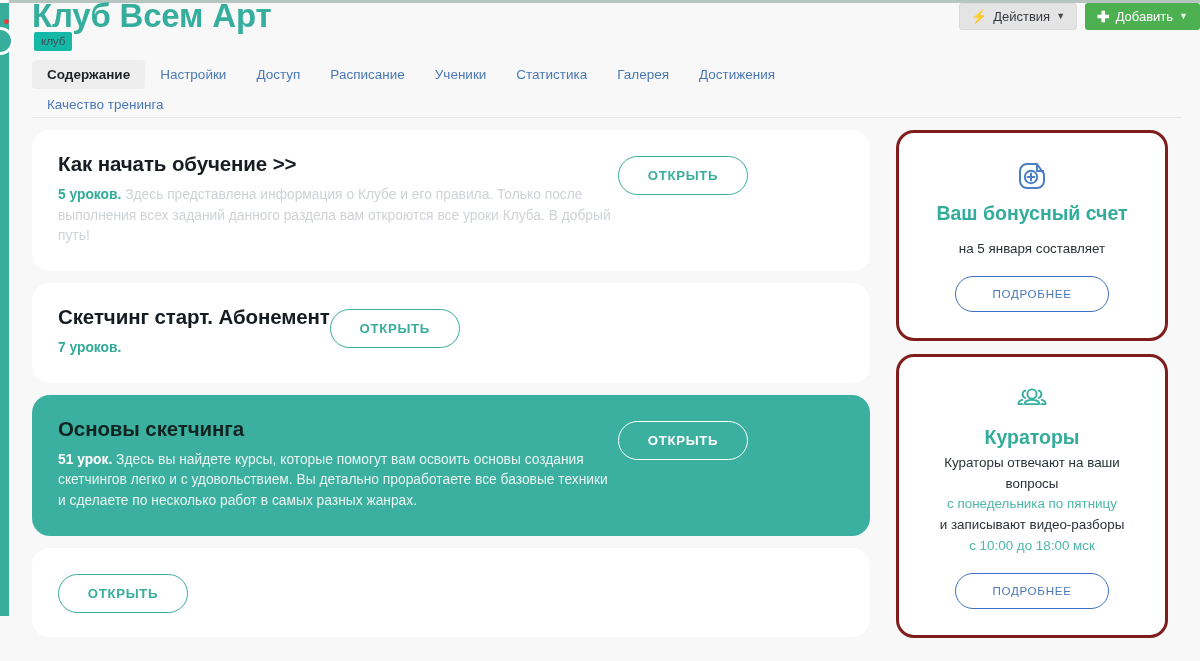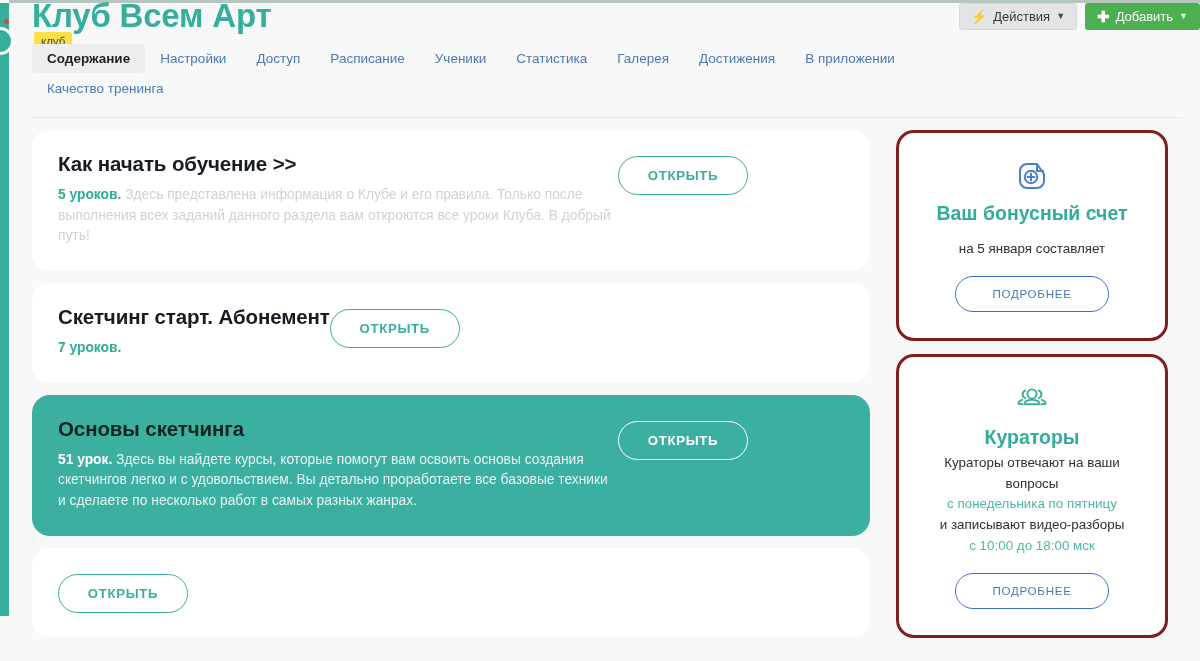--- a/index.html
+++ b/index.html
@@ -41,40 +41,40 @@
 
   
   .header { position: relative; height: 114px; }
   .page-title {
     position: absolute; left: 20px; top: -3px;
     font-size: 33px; font-weight: bold; color: #35ae9d;
     letter-spacing: -0.2px;
   }
   .badge-club {
     position: absolute; left: 22px; top: 32px;
-    background: #fde047; color: #3f4a56;
+    background: #14b8a6; color: #3f4a56;
     font-size: 11.5px; padding: 3px 7px 4px 7px; border-radius: 2px;
   }
 
   .hdr-actions { position: absolute; right: 0px; top: 3px; display: flex; gap: 8px; }
   .btn-actions, .btn-add {
     display: inline-flex; align-items: center; gap: 6px;
     height: 27px; padding: 0 11px;
     font-size: 13px; border-radius: 3px; cursor: pointer;
     border: 1px solid transparent; white-space: nowrap;
   }
   .btn-actions { background: #e4e4e4; color: #34383d; border-color: #dadada; }
   .btn-add { background: #4caf50; color: #ffffff; }
   .caret { font-size: 9px; line-height: 1; opacity: .9; }
   .bolt { font-size: 13px; }
   .plus-g { font-size: 15px; font-weight: bold; line-height: 1; }
 
   
   .tabs {
-    position: absolute; left: 20px; top: 44px;
+    position: absolute; left: 20px; top: 60px;
     width: 1010px;
     display: flex; flex-wrap: wrap; align-items: center;
   }
   .tab {
     font-size: 13.5px; color: #4a78b5;
     padding: 7px 15px; border-radius: 4px; cursor: pointer;
     white-space: nowrap;
   }
   .tab.active { background: #eeeeef; color: #1d2125; font-weight: bold; }
   .tab-row2 { width: 100%; display: flex; margin-top: 1px; }
@@ -176,21 +176,20 @@
 
       <div class="tabs">
         <div class="tab active">Содержание</div>
         <div class="tab">Настройки</div>
         <div class="tab">Доступ</div>
         <div class="tab">Расписание</div>
         <div class="tab">Ученики</div>
         <div class="tab">Статистика</div>
         <div class="tab">Галерея</div>
         <div class="tab">Достижения</div>
-        <div class="tab">В приложении</div>
         <div class="tab-row2">
           <div class="tab">Качество тренинга</div>
         </div>
       </div>
       <div class="divider"></div>
     </div>
 
     <div class="body-wrap">
 
       <div class="col-main">

